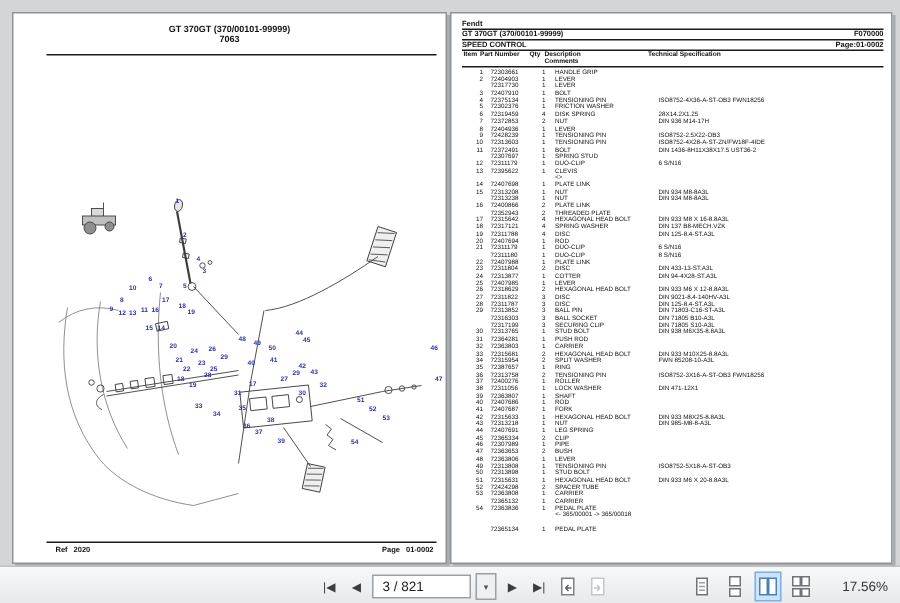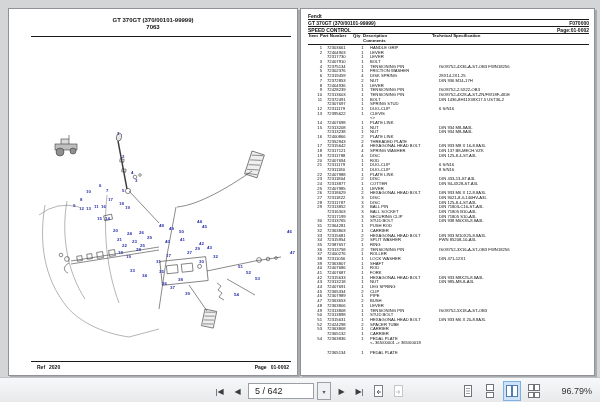--- a/index.html
+++ b/index.html
@@ -686,21 +686,21 @@
           <span class="c c-spec"></span>
         </div>
       </div>
   </div>
 </div>
 
 <div class="toolbar">
   <div class="tb-nav">
     <button class="tb-btn">|◀</button>
     <button class="tb-btn">◀</button>
-    <div class="pagebox">5 / 642</div>
+    <div class="pagebox">3 / 821</div>
     <div class="pagedrop">▾</div>
     <button class="tb-btn">▶</button>
     <button class="tb-btn">▶|</button>
     <div class="viewbtn">
       <svg width="13" height="14" viewBox="0 0 13 14">
         <rect x="2.5" y="1.5" width="8" height="11" fill="#fff" stroke="#7c8186"></rect>
         <path d="M9,8 L5,8 M5,8 L7,6 M5,8 L7,10" stroke="#5a6065" fill="none"></path>
       </svg>
     </div>
     <div class="viewbtn">
@@ -731,15 +731,15 @@
       </svg>
     </div>
     <div class="layoutbtn">
       <svg width="14" height="14" viewBox="0 0 14 14">
         <rect x="1.5" y="0.5" width="5" height="6" fill="#fff" stroke="#6e7479"></rect>
         <rect x="7.5" y="0.5" width="5" height="6" fill="#fff" stroke="#6e7479"></rect>
         <rect x="1.5" y="8.5" width="5" height="5" fill="#fff" stroke="#6e7479"></rect>
         <rect x="7.5" y="8.5" width="5" height="5" fill="#fff" stroke="#6e7479"></rect>
       </svg>
     </div>
-    <div class="zoomlabel">96.79%</div>
+    <div class="zoomlabel">17.56%</div>
   </div>
 </div>
 
 </body></html>

